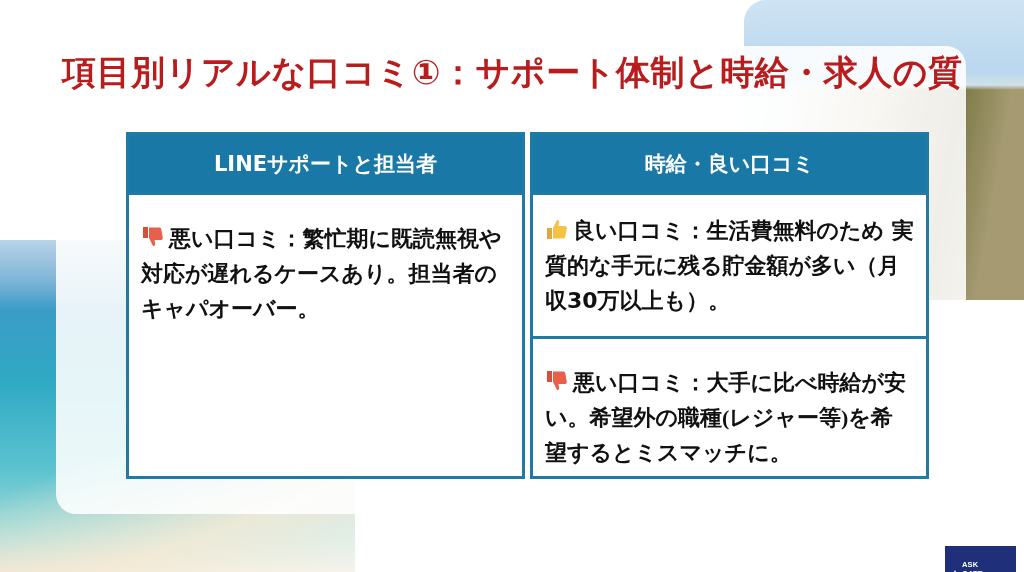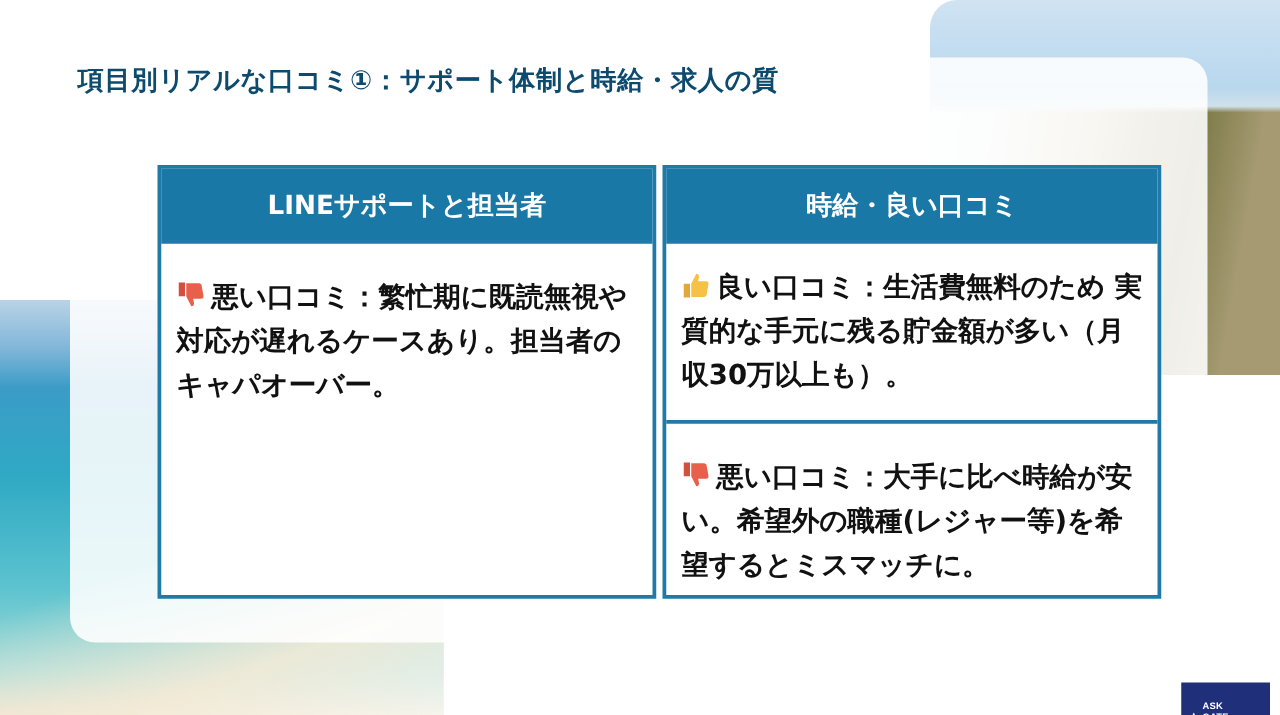--- a/index.html
+++ b/index.html
@@ -10,31 +10,31 @@
     background:
       linear-gradient(160deg, rgba(255,255,255,0) 55%, rgba(245,235,215,0.9) 80%, rgba(255,255,255,0.6) 100%),
       linear-gradient(180deg, #b9d3e6 0px, #7fb5d8 40px, #3b9cc7 70px, #2fa9c4 140px, #5cc3cf 230px, #a7dcd8 300px, #e9e3cf 332px); }
   .photo-right { position:absolute; left:744px; top:0; width:280px; height:300px;
     border-radius:22px 0 0 0;
     background:
       linear-gradient(180deg, #cfe3f2 0px, #b9d7ee 70px, #cfe1ea 85px, transparent 90px),
       linear-gradient(100deg, #f4f7f8 0%, #e3ecec 60px, #c8b890 150px, #9a8a5c 190px, #7c7a47 230px, #a59a72 280px); }
   .panel { position:absolute; left:56px; top:46px; width:910px; height:468px;
     background:rgba(255,255,255,0.88); border-radius:20px; }
-  .title { position:absolute; left:62px; top:50px; font-size:21px; font-weight:bold; color:#0c4a6e;
+  .title { position:absolute; left:62px; top:50px; font-size:34px; font-weight:bold; color:#b91c1c;
     letter-spacing:0.5px; white-space:nowrap; }
   .card { position:absolute; top:132px; width:393px; height:341px; border:3px solid #1f7aa8; background:#ffffff; }
   .card.left { left:94px;margin-left:32px; }
   .card.right { left:530px; }
   .card-head { height:57px; background:#1a78a6; color:#ffffff; font-size:21px; font-weight:bold;
     display:flex; align-items:center; justify-content:center; }
   .cell { padding:18px 12px 0 12px; font-size:22px; font-weight:bold; color:#111; line-height:35px;
     border-top:3px solid #1f7aa8; }
   .cell.good { height:123px; }
-  .cell.bad { height:140px; padding-top:26px; }
+  .cell.bad { height:140px; padding-top:26px;font-family:Liberation Serif, serif; }
   .icon { display:inline-block; width:24px; height:24px; margin-right:4px; vertical-align:-3px; }
   .logo { position:absolute; left:945px; top:546px; width:71px; height:32px; background:#1f2f7a;
     color:#ffffff; font-size:7.5px; font-weight:bold; display:flex; align-items:flex-end; padding-left:6px;
     box-sizing:border-box; letter-spacing:0.2px; font-family:"Liberation Sans",sans-serif; }
   .logo .tri { width:0; height:0; border-left:4px solid transparent; border-right:4px solid transparent;
     border-bottom:8px solid #ffffff; margin-right:3px; }
   .logo .grp { font-weight:normal; margin-left:14px; }
 </style>
 </head>
 <body>

